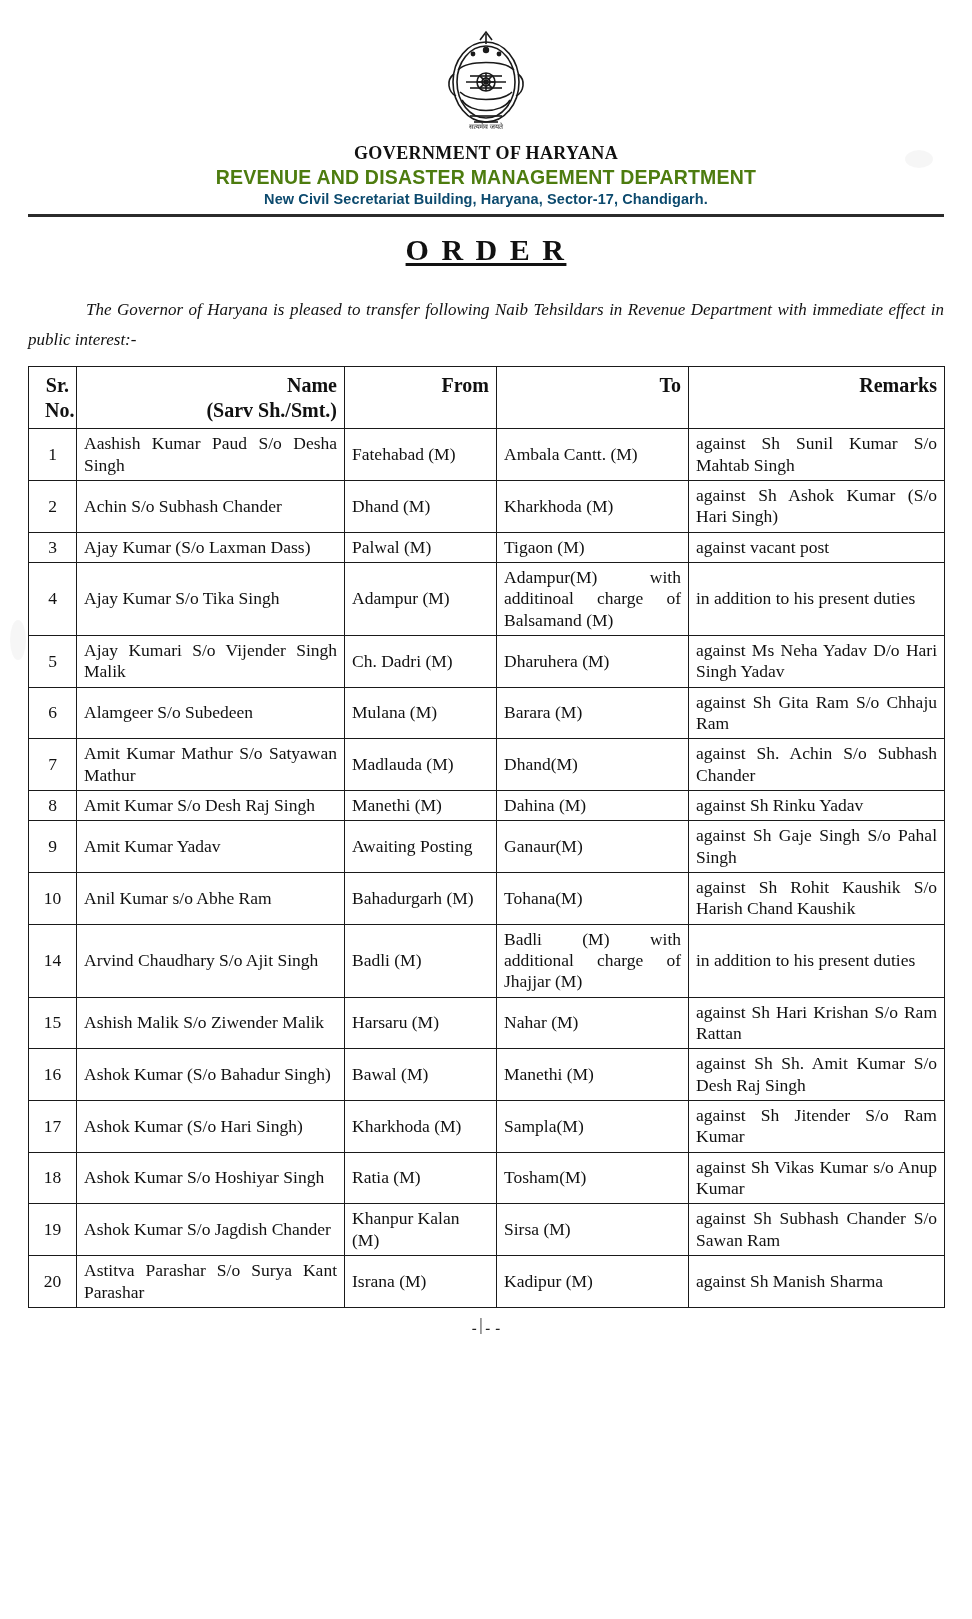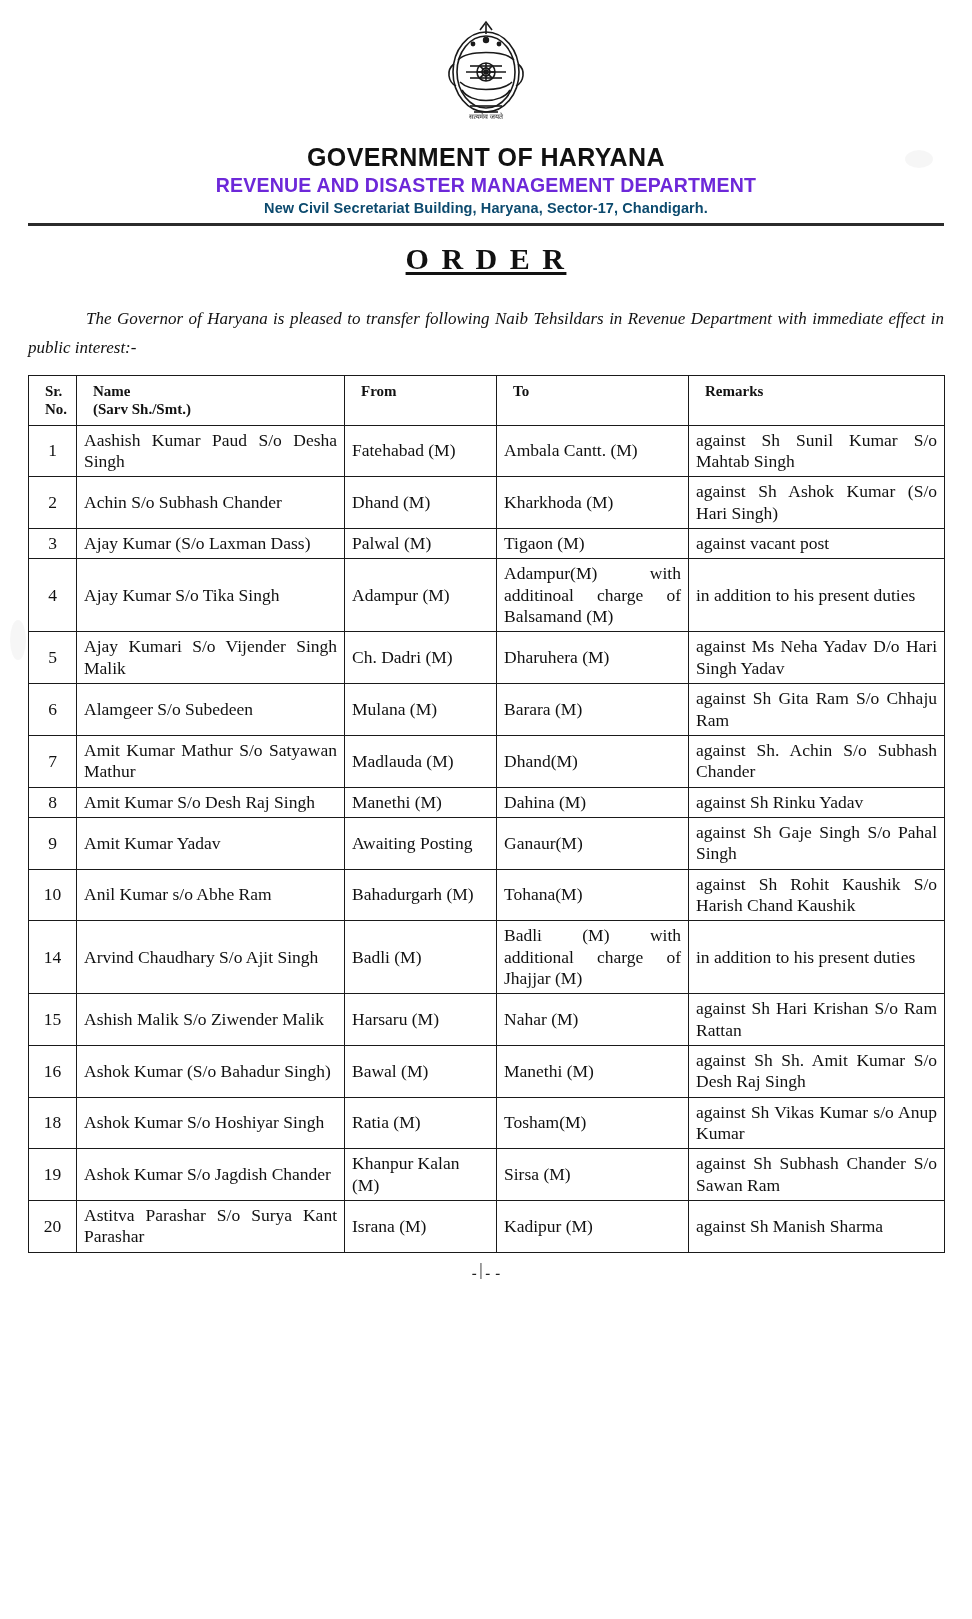--- a/index.html
+++ b/index.html
@@ -17,46 +17,46 @@
   .page {
     width: 972px;
     min-height: 1619px;
     box-sizing: border-box;
     padding: 10px 28px 10px 28px;
     position: relative;
   }
   .emblem-wrap {
     display: flex;
     justify-content: center;
-    align-items: flex-start;
+    align-items: flex-end;
     padding-top: 10px;
     height: 118px;
   }
   .emblem {
     width: 92px;
     height: 108px;
   }
   .header-block {
     text-align: center;
     margin-top: 4px;
   }
   .gov-line {
-    font-family: Liberation Sans, sans-serif;
-    font-weight: bold;
-    font-size: 25px;
+    font-family: Liberation Serif, serif;
+    font-weight: bold;
+    font-size: 18px;
     letter-spacing: 0.4px;
     color: #111;
     line-height: 1.25;
   }
   .dept-line {
     font-family: "Liberation Sans", sans-serif;
     font-weight: bold;
     font-size: 19.5px;
     letter-spacing: 0.2px;
-    color: #6d28d9;
+    color: #4d7c0f;
     line-height: 1.25;
   }
   .addr-line {
     font-family: "Liberation Sans", sans-serif;
     font-weight: bold;
     font-size: 14.5px;
     letter-spacing: 0.1px;
     color: #0c4a6e;
     margin-top: 2px;
   }
@@ -97,23 +97,23 @@
   table.order-table th,
   table.order-table td {
     border: 1.6px solid #1a1a1a;
     padding: 4px 7px;
     vertical-align: middle;
     font-size: 17.5px;
     line-height: 1.22;
   }
   table.order-table th {
     font-weight: bold;
-    text-align: left;
+    text-align: right;
     vertical-align: top;
-    font-size: 15px;
+    font-size: 20px;
     padding-top: 6px;
     padding-bottom: 6px;
     padding-left: 16px;
   }
   col.c-sr { width: 48px; }
   col.c-name { width: 268px; }
   col.c-from { width: 152px; }
   col.c-to { width: 192px; }
   col.c-remarks { width: 256px; }
 
@@ -298,20 +298,27 @@
         <td class="just">against Sh Hari Krishan S/o Ram Rattan</td>
       </tr>
       <tr>
         <td class="sr">16</td>
         <td class="just">Ashok Kumar (S/o Bahadur Singh)</td>
         <td>Bawal (M)</td>
         <td>Manethi (M)</td>
         <td class="just">against Sh Sh. Amit Kumar S/o Desh Raj Singh</td>
       </tr>
       <tr>
+        <td class="sr">17</td>
+        <td class="just">Ashok Kumar (S/o Hari Singh)</td>
+        <td>Kharkhoda (M)</td>
+        <td>Sampla(M)</td>
+        <td class="just">against Sh Jitender S/o Ram Kumar</td>
+      </tr>
+      <tr>
         <td class="sr">18</td>
         <td class="just">Ashok Kumar S/o Hoshiyar Singh</td>
         <td>Ratia (M)</td>
         <td>Tosham(M)</td>
         <td class="just">against Sh Vikas Kumar s/o Anup Kumar</td>
       </tr>
       <tr>
         <td class="sr">19</td>
         <td class="just">Ashok Kumar S/o Jagdish Chander</td>
         <td>Khanpur Kalan (M)</td>

